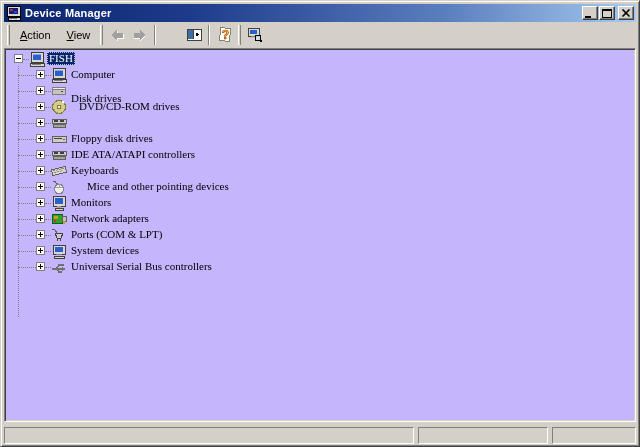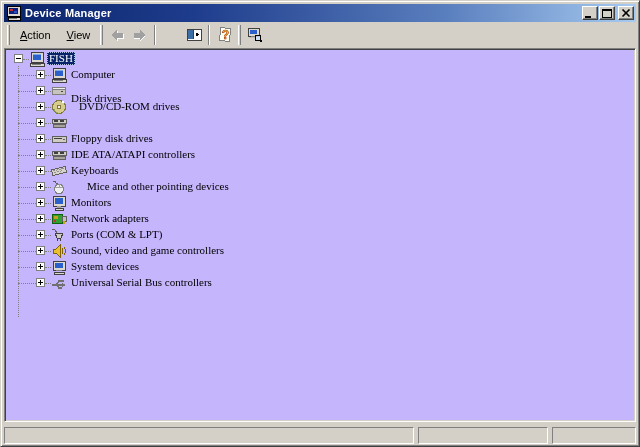--- a/index.html
+++ b/index.html
@@ -389,35 +389,20 @@
         </div>
         <div class="tree-row">
           <span class="hstub"></span>
           <span class="ebox" style="left: 29px;">
             <span class="ph"></span>
             <span class="pv"></span>
           </span>
           <span class="hstub2" style="left: 38px;"></span>
           <span class="ticon" style="left: 44px;">
             <svg width="16" height="16" viewBox="0 0 16 16" shape-rendering="crispEdges">
-              <polygon points="2,6 5,6 9,2 9,14 5,10 2,10" fill="#E8C030" stroke="#806000"></polygon>
-              <path d="M11 5 q2 3 0 6 M13 4 q3 4 0 8" fill="none" stroke="#806000"></path>
-            </svg>
-          </span>
-          <span class="tlabel" style="left: 62px;">Sound, video and game controllers</span>
-        </div>
-        <div class="tree-row">
-          <span class="hstub"></span>
-          <span class="ebox" style="left: 29px;">
-            <span class="ph"></span>
-            <span class="pv"></span>
-          </span>
-          <span class="hstub2" style="left: 38px;"></span>
-          <span class="ticon" style="left: 44px;">
-            <svg width="16" height="16" viewBox="0 0 16 16" shape-rendering="crispEdges">
               <rect x="2" y="2" width="12" height="9" fill="#DCD8D0" stroke="#404040"></rect>
               <rect x="4" y="4" width="8" height="5" fill="#2A5FCC"></rect>
               <rect x="5" y="11" width="6" height="1" fill="#808080"></rect>
               <rect x="3" y="13" width="10" height="2" fill="#DCD8D0" stroke="#404040"></rect>
             </svg>
           </span>
           <span class="tlabel" style="left: 62px;">System devices</span>
         </div>
         <div class="tree-row">
           <span class="hstub"></span>

